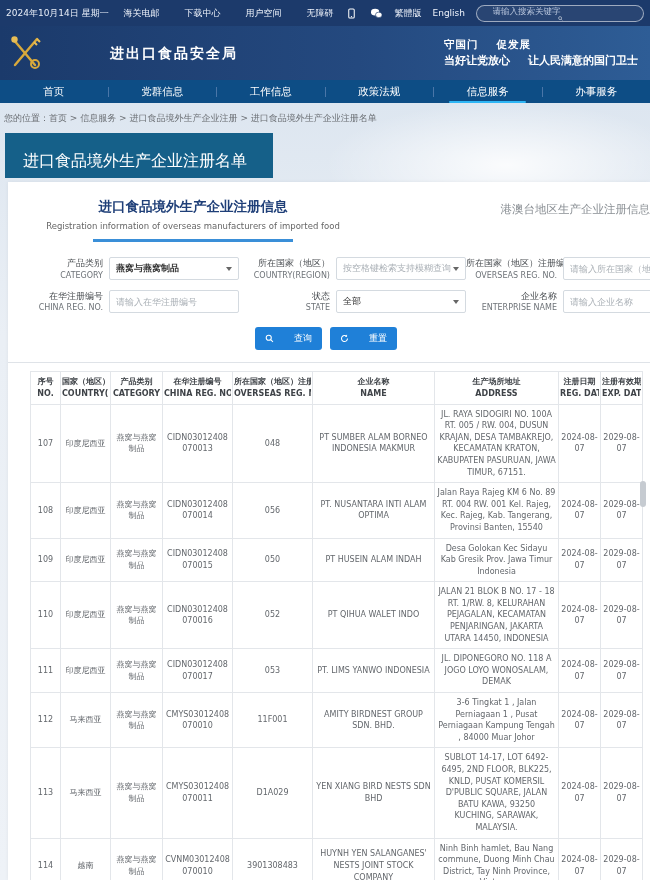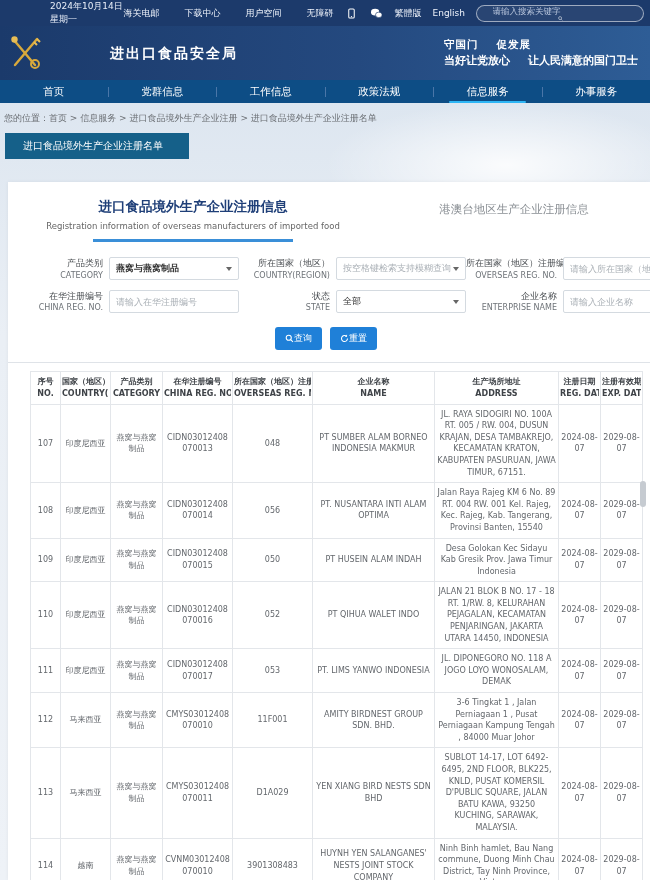--- a/index.html
+++ b/index.html
@@ -8,21 +8,21 @@
     font-family: "DejaVu Sans", "Liberation Sans", sans-serif;
     position: relative;
     background:#e7edf4;
   }
 
   
   .topbar {
     height:26px; background:#1c3a6b; color:#fff;
     display:flex; align-items:center; padding:0 6px; font-size:9px;
   }
-  .topbar .date { color:#e8eef8;margin-left:44px; }
+  .topbar .date { color:#e8eef8; }
   .topbar .tb-right { margin-left:auto; display:flex; align-items:center; gap:11px; }
   .tb-link { cursor:pointer; color:#eef3fb; white-space:nowrap; }
   .tb-ico { width:14px; height:11px; display:inline-flex; align-items:center; justify-content:center; }
   .search-pill {
     display:flex; align-items:center; justify-content:space-between;
     width:168px; height:17px; border:1px solid rgba(255,255,255,.55);
     border-radius:9px; padding:0 5px; background:rgba(255,255,255,.06);flex-direction:column;
   }
   .search-pill input {
     background:transparent; border:none; outline:none; color:#dfe8f5;
@@ -63,36 +63,36 @@
   .content {
     position:absolute; top:103px; left:0; right:0; bottom:0;
     background:
       radial-gradient(ellipse 260px 90px at 78% 8%, rgba(255,255,255,.85), rgba(255,255,255,0) 70%),
       radial-gradient(ellipse 200px 70px at 92% 22%, rgba(255,255,255,.6), rgba(255,255,255,0) 70%),
       linear-gradient(#dde6f0,#eaeff5 30%,#eef2f7);
   }
   .breadcrumb { font-size:9px; color:#6b6f74; padding:9px 0 0 4px; }
   .section-tab {
     margin:8px 0 0 5px; display:inline-block; background:#156089; color:#fff;
-    font-size:10px; padding:6px 26px 6px 18px; cursor:pointer;
+    font-size:16px; padding:18px 26px 6px 18px; cursor:pointer;
   }
 
   
   .card {
     position:absolute; top:79px; left:8px; width:642px; bottom:0;
     background:#fff; box-shadow:0 0 4px rgba(0,0,0,.06); overflow:hidden;
   }
 
   
   .tab-strip { display:flex; padding:16px 0 0 0; }
   .tab-main { width:370px; text-align:center; cursor:pointer; }
   .tab-main-title { font-size:13.5px; font-weight:bold; color:#1f3f78; }
   .tab-main-sub { font-size:8.5px; color:#666; margin-top:5px; }
   .tab-underline { height:3px; background:#3a8fd8; width:200px; margin:8px auto 0 auto; }
-  .tab-other { flex:1; text-align:center; font-size:11.5px; color:#8a8f94; padding-top:4px; cursor:pointer; }
+  .tab-other { flex:1; text-align:right; font-size:11.5px; color:#8a8f94; padding-top:4px; cursor:pointer; }
 
   
   .form { padding:6px 0 0 4px; }
   .f-row { display:flex; align-items:center; margin-top:9px; white-space:nowrap; }
   .f-group { display:flex; align-items:center; flex:0 0 auto; }
   .f-label { width:97px; text-align:right; padding-right:6px; line-height:1.4; }
   .f-label .zh { font-size:9px; color:#4a4e52; }
   .f-label .en { font-size:8px; color:#6e7control378; color:#6e7378; }
   .f-ctl {
     width:130px; height:23px; border:1px solid #d4dae0; border-radius:2px;
@@ -106,21 +106,21 @@
     border-left:3.5px solid transparent; border-right:3.5px solid transparent;
     border-top:4.5px solid #666;
   }
   .f-input {
     width:130px; height:23px; border:1px solid #d4dae0; border-radius:2px;
     font-size:9px; padding:0 6px; color:#333; outline:none; font-family:inherit;
   }
   .f-input::placeholder { color:#aab0b6; }
   .btn-row { display:flex; justify-content:center; gap:8px; margin:13px 0 12px -10px; }
   .btn {
-    display:inline-flex; align-items:center; gap:0; background:#1f80d8; color:#fff;
+    display:inline-flex; align-items:center; gap:20px; background:#1f80d8; color:#fff;
     border:none; font-size:9px; padding:5px 10px; border-radius:3px; cursor:pointer;
     font-family:inherit;
   }
   .btn svg { display:block; }
 
   
   .table-wrap { border-top:1px solid #dfe3e8; margin-top:2px; padding:8px 0 0 22px; }
   table { border-collapse:collapse; table-layout:fixed; width:612px; }
   th, td { border:1px solid #e3e6ea; text-align:center; vertical-align:middle; }
   th { font-size:8px; color:#3f4348; padding:4px 1px; background:#fff; }

